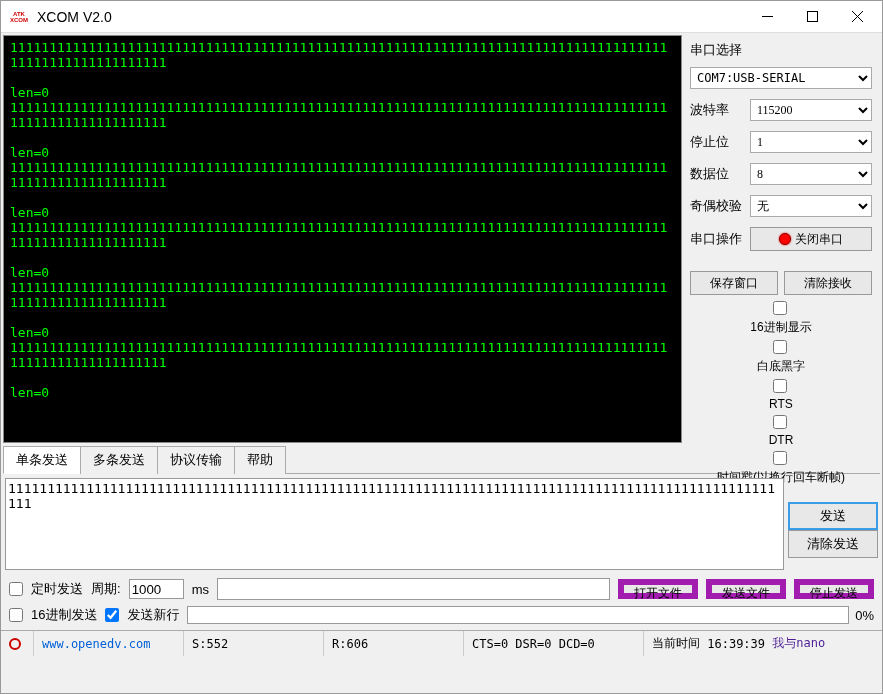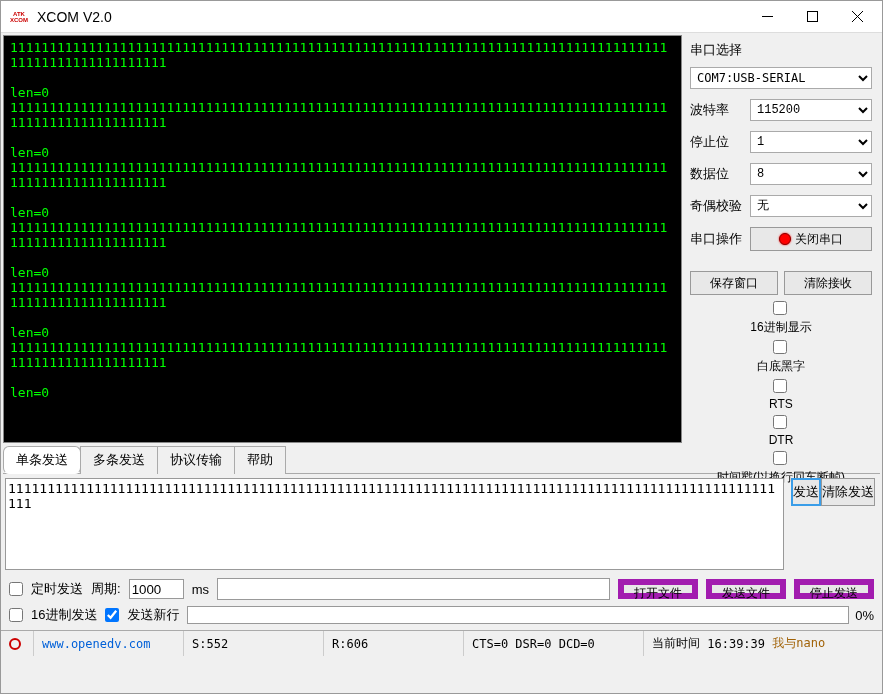--- a/index.html
+++ b/index.html
@@ -8,51 +8,51 @@
 .titlebar .logo { width: 24px; height: 20px; margin: 0 6px 0 4px; display: flex; flex-direction: column; align-items: center; justify-content: center; font-size: 6px; font-weight: bold; color: #c00; line-height: 1; }
 .titlebar .title { flex: 1; font-size: 14px; }
 .titlebar .winbtn { width: 45px; height: 30px; display: flex; align-items: center; justify-content: center; font-size: 14px; }
 .titlebar .winbtn svg { width: 11px; height: 11px; }
 .main { display: flex; height: 412px; }
 .terminal { flex: 1; background: #000; color: #00ff00; font-family: "Consolas", monospace; font-size: 13px; padding: 4px 6px; overflow: hidden; line-height: 15px; white-space: pre-wrap; word-break: break-all; margin: 2px; border: 1px solid #888; }
 .sidepanel { width: 198px; padding: 8px 10px 4px 6px; background: #f0f0f0; }
 .sidepanel .section-label { font-size: 13px; margin-bottom: 8px; }
 .sidepanel .row { display: flex; align-items: center; margin-bottom: 10px; }
 .sidepanel .row .lbl { width: 60px; font-size: 13px; }
-.sidepanel select { flex: 1; height: 22px; border: 1px solid #aaa; background: #fff; font-family: Liberation Mono, monospace; font-size: 12px; padding: 0 2px; }
+.sidepanel select { flex: 1; height: 22px; border: 1px solid #aaa; background: #fff; font-family: Liberation Serif, serif; font-size: 12px; padding: 0 2px; }
 .sidepanel .port-select { width: 100%; margin-bottom: 10px; font-family: "Consolas", monospace; }
 .sidepanel .op-btn { flex: 1; height: 24px; border: 1px solid #999; background: #e8e8e8; display: flex; align-items: center; justify-content: center; padding: 0 4px; gap: 4px; }
 .sidepanel .op-btn .rec { width: 12px; height: 12px; border-radius: 50%; background: #f00; box-shadow: 0 0 2px #f00; border: 1px solid #800; }
 .sidepanel .btn-row { display: flex; gap: 6px; margin-bottom: 6px; margin-top: 20px; }
 .sidepanel .btn-row button { flex: 1; height: 24px; border: 1px solid #999; background: #e8e8e8; font-size: 12px; }
 .sidepanel .chk-row { display: flex; align-items: center; gap: 4px; margin-bottom: 4px; font-size: 12px; flex-direction: column; }
 .sidepanel .chk-row input { margin-right: 2px; }
 .sidepanel .chk-row label { flex: 1; }
 .tabs { display: flex; border-bottom: 1px solid #aaa; background: #f0f0f0; margin: 0 2px; }
 .tabs .tab { padding: 4px 12px; border: 1px solid #aaa; border-bottom: none; background: #f0f0f0; margin-right: -1px; font-size: 13px; position: relative; top: 1px; }
-.tabs .tab.active { background: #fff; border-bottom: 1px solid #fff; border-radius: 6px; }
+.tabs .tab.active { background: #fff; border-bottom: 1px solid #fff; }
 .sendarea { display: flex; padding: 4px; height: 100px; gap: 4px; }
 .sendarea textarea { flex: 1; border: 1px solid #999; font-family: monospace; font-size: 13px; padding: 2px; resize: none; }
-.sendarea .send-btns { width: 90px; display: flex; flex-direction: row; justify-content: center; }
+.sendarea .send-btns { width: 90px; display: flex; flex-direction: column; justify-content: flex-start; margin-top: 24px; }
 .sendarea button { height: 28px; border: 1px solid #999; background: #e8e8e8; font-size: 13px; }
 .sendarea .send-btn-main { border: 2px solid #3a9de8; }
 .opts-row { display: flex; align-items: center; padding: 4px 8px; gap: 8px; font-size: 13px; }
 .opts-row input[type=text] { width: 55px; height: 20px; border: 1px solid #999; padding: 0 2px; text-align: left; }
 .opts-row .file-input { flex: 1; height: 22px; border: 1px solid #999; background: #fff; }
 .opts-row button { width: 80px; height: 20px; border: 6px solid #a21caf; background: #e8e8e8; font-size: 12px; }
 .progress-row { display: flex; align-items: center; padding: 2px 8px 6px 8px; gap: 8px; font-size: 13px; }
 .progress-row .prog-container { flex: 1; display: flex; align-items: center; gap: 6px; }
 .progress-row .prog-bar { flex: 1; height: 18px; border: 1px solid #999; background: #fff; }
 .progress-row .link { color: #0060d8; font-family: "Consolas", monospace; font-size: 13px; }
 .progress-row .link .cn { color: #0060d8; font-family: "Microsoft YaHei"; }
 .statusbar { display: flex; height: 26px; border-top: 1px solid #aaa; align-items: center; font-size: 12px; background: #f0f0f0; }
 .statusbar .cell { padding: 0 8px; border-right: 1px solid #ccc; height: 100%; display: flex; align-items: center; font-family: "Consolas", monospace; }
 .statusbar .rec-icon { width: 12px; height: 12px; border-radius: 50%; border: 2px solid #c00; margin-right: 4px; }
 .statusbar .url { color: #0060d8; }
-.statusbar .wm { color: #a16207; }
+.statusbar .wm { color: #4c1d95; }
 input[type=checkbox] { width: 14px; height: 14px; }
 </style>
 </head>
 <body>
 
 <div class="titlebar">
   <div class="logo">
     <span>ATK</span>
     <span>XCOM</span>
   </div>

